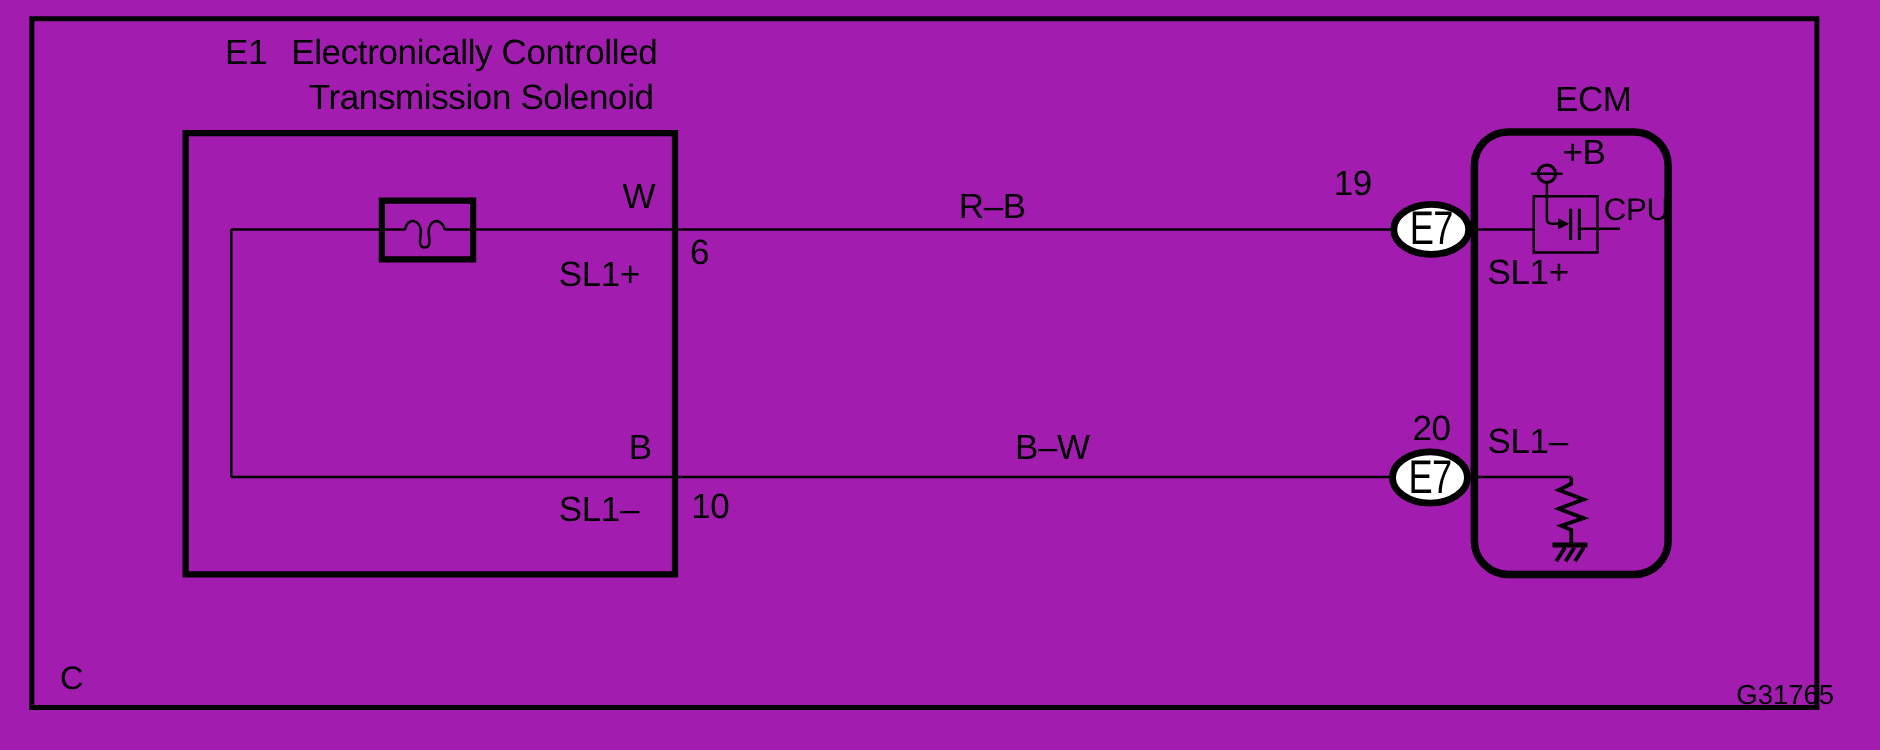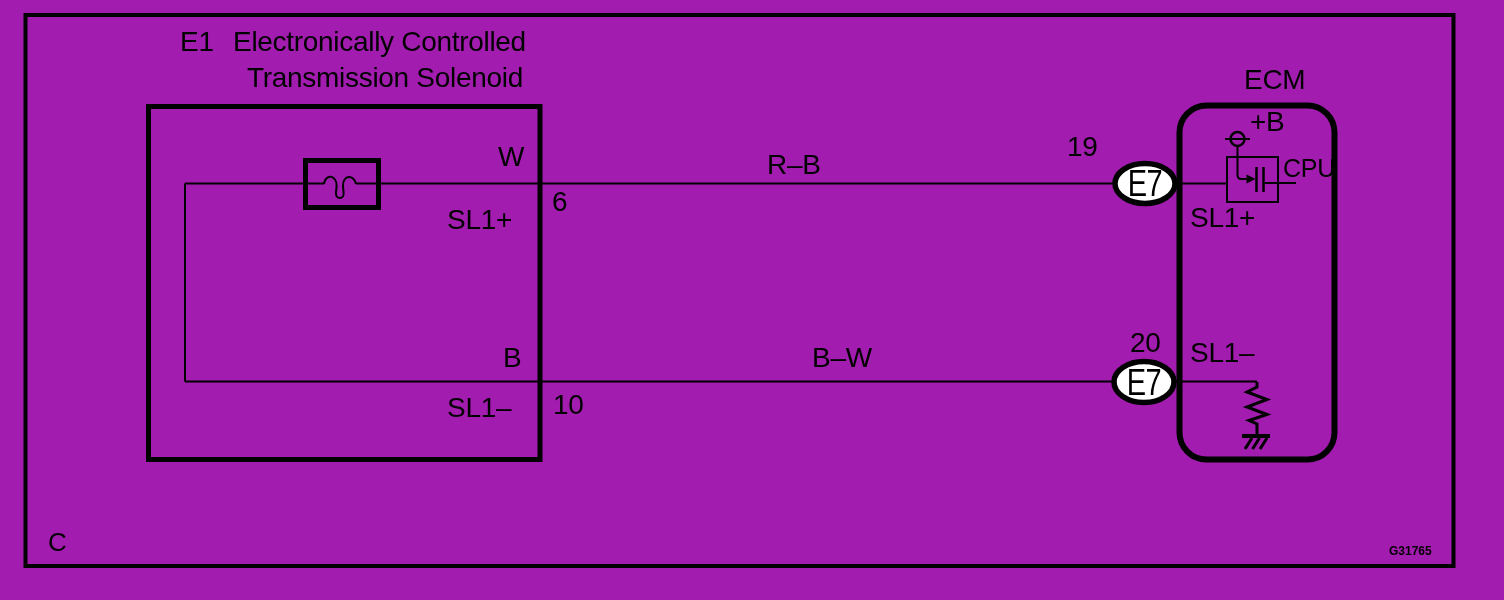--- a/index.html
+++ b/index.html
@@ -16,21 +16,21 @@
   .lbl {
     position: absolute;
     font-size: 28px;
     line-height: 1;
     letter-spacing: -0.3px;
     white-space: nowrap;
     color: #000;
   }
   .lbl.sm  { font-size: 25px; }
   .lbl.med { font-size: 26px; }
-  .lbl.xs  { font-size: 12px; letter-spacing: 0; font-weight: bold; }
+  .lbl.xs  { font-size: 22px; letter-spacing: 0; }
   .lbl.e7 {
     font-size: 29px;
     transform: translate(-50%, -50%) scaleY(1.3);
     letter-spacing: -0.5px;
   }
 </style>
 </head>
 <body>
 
 <div class="canvas">

